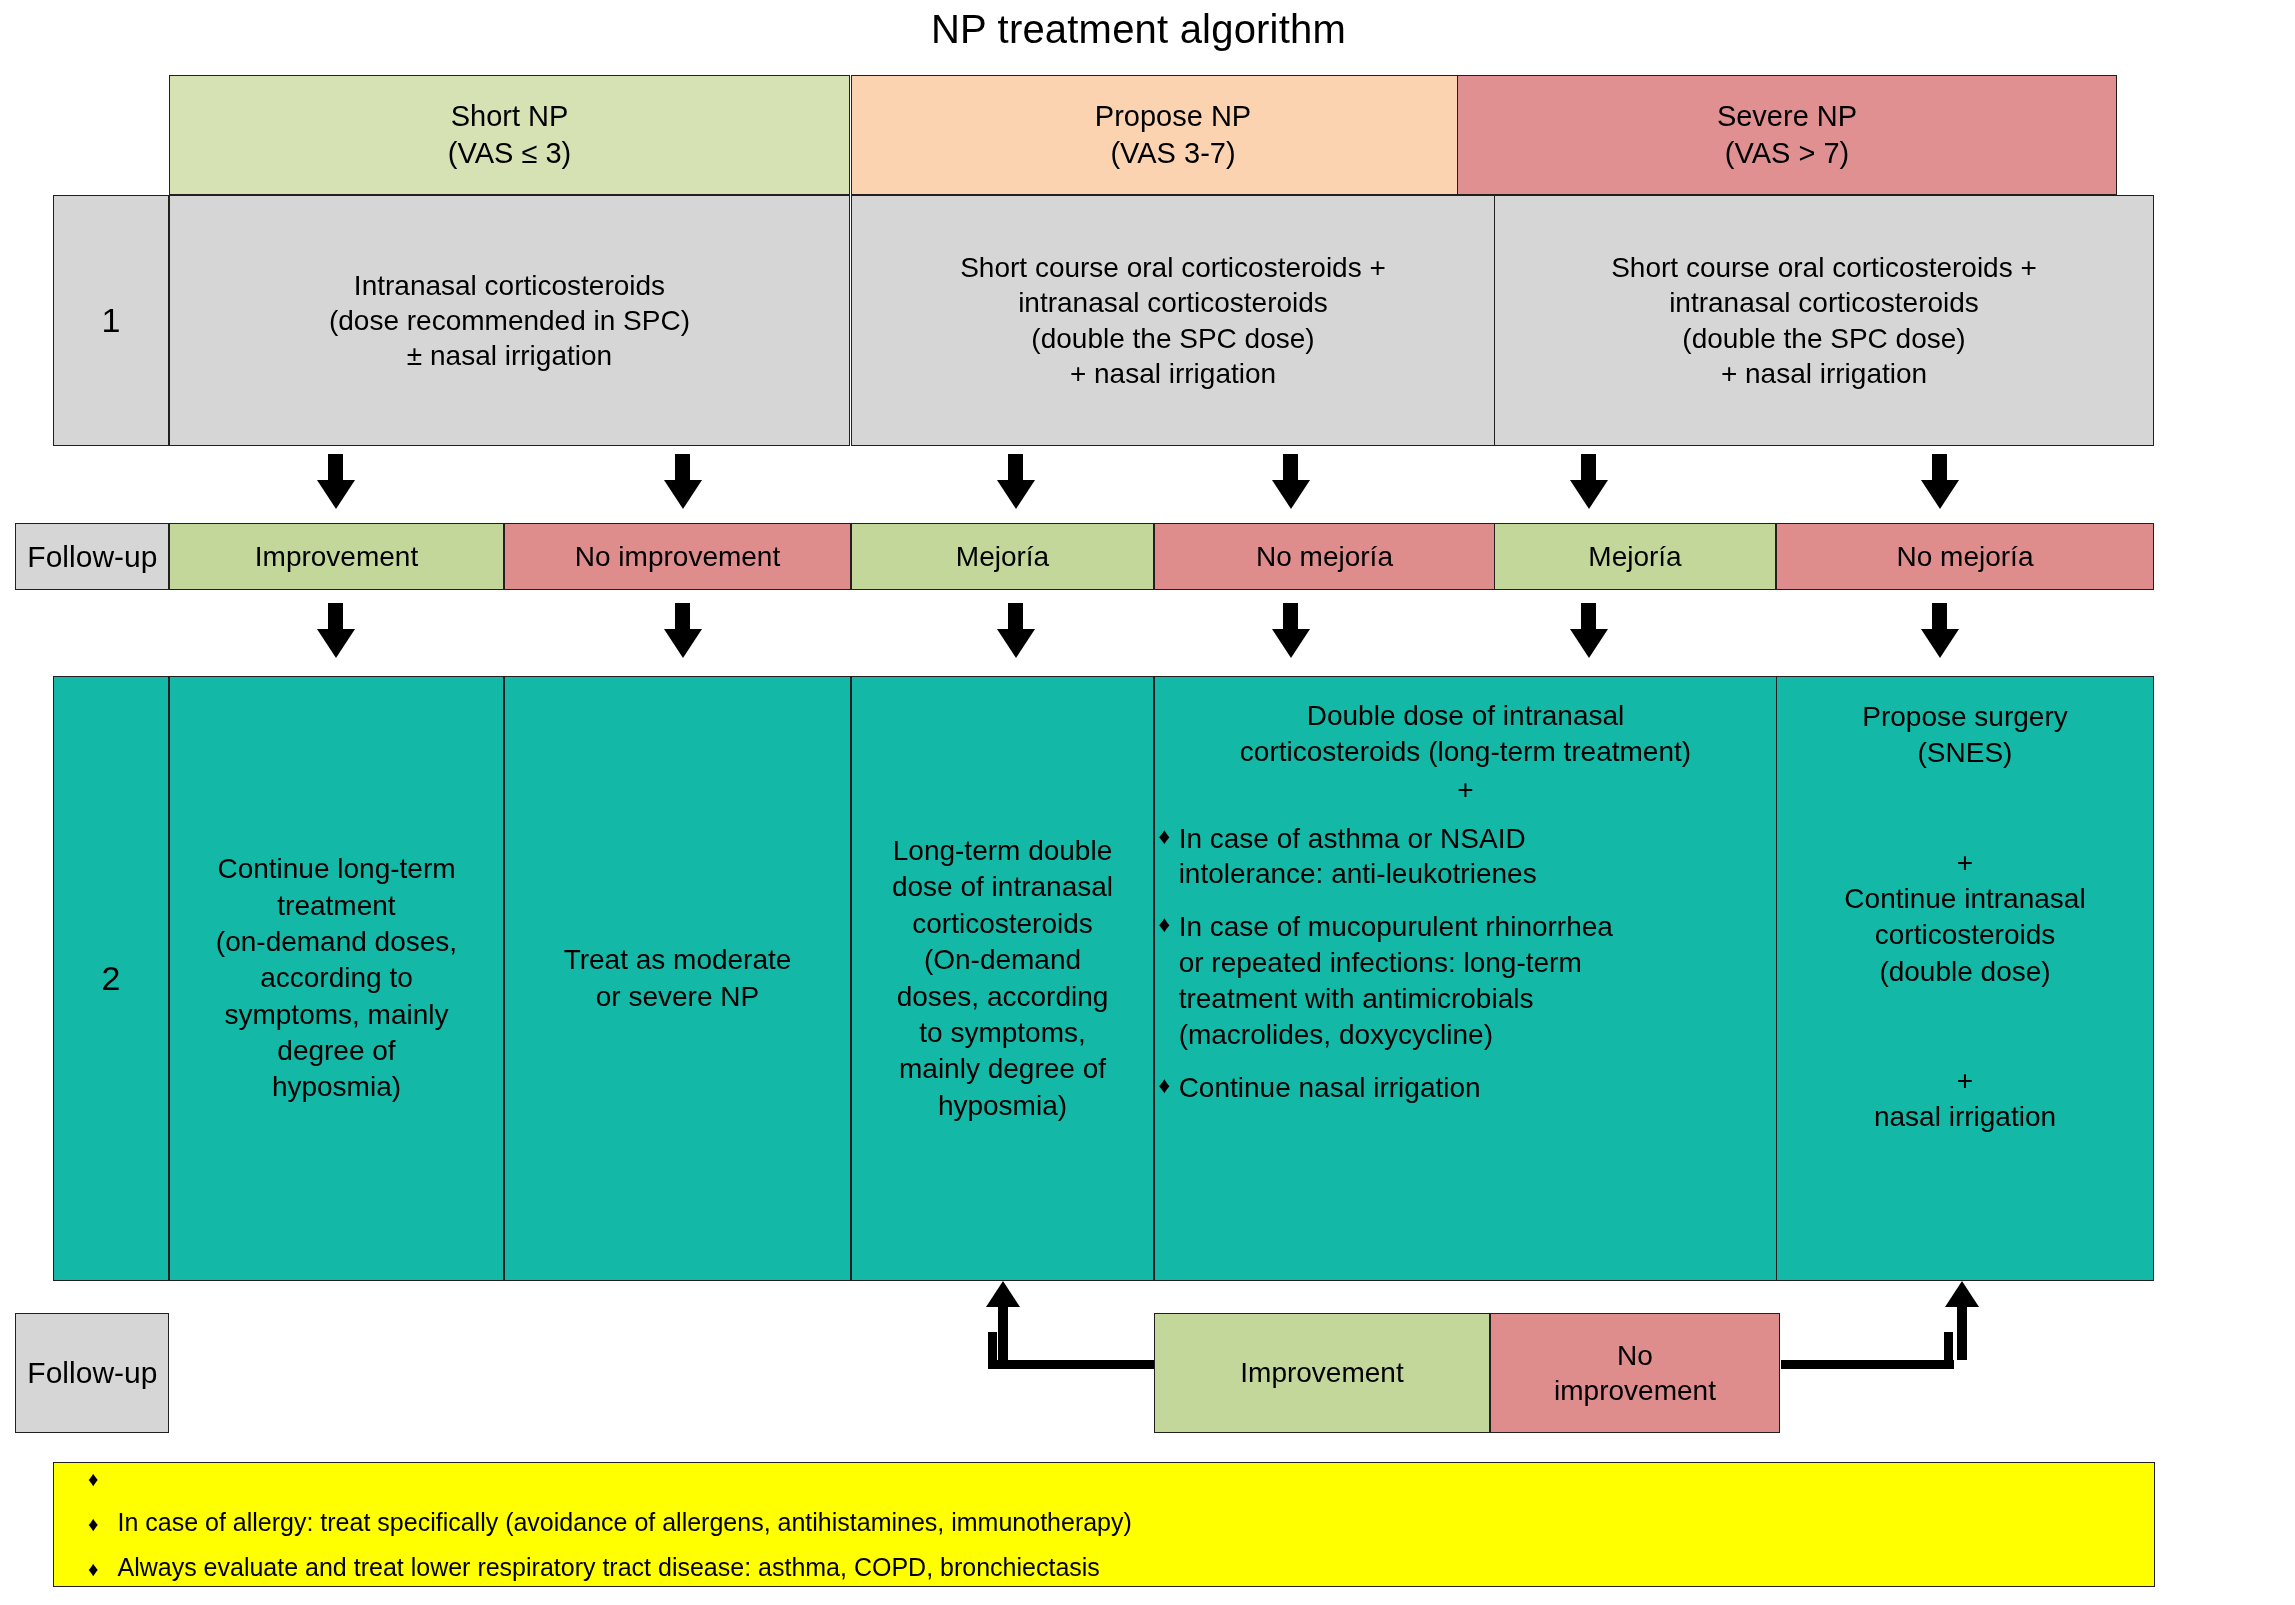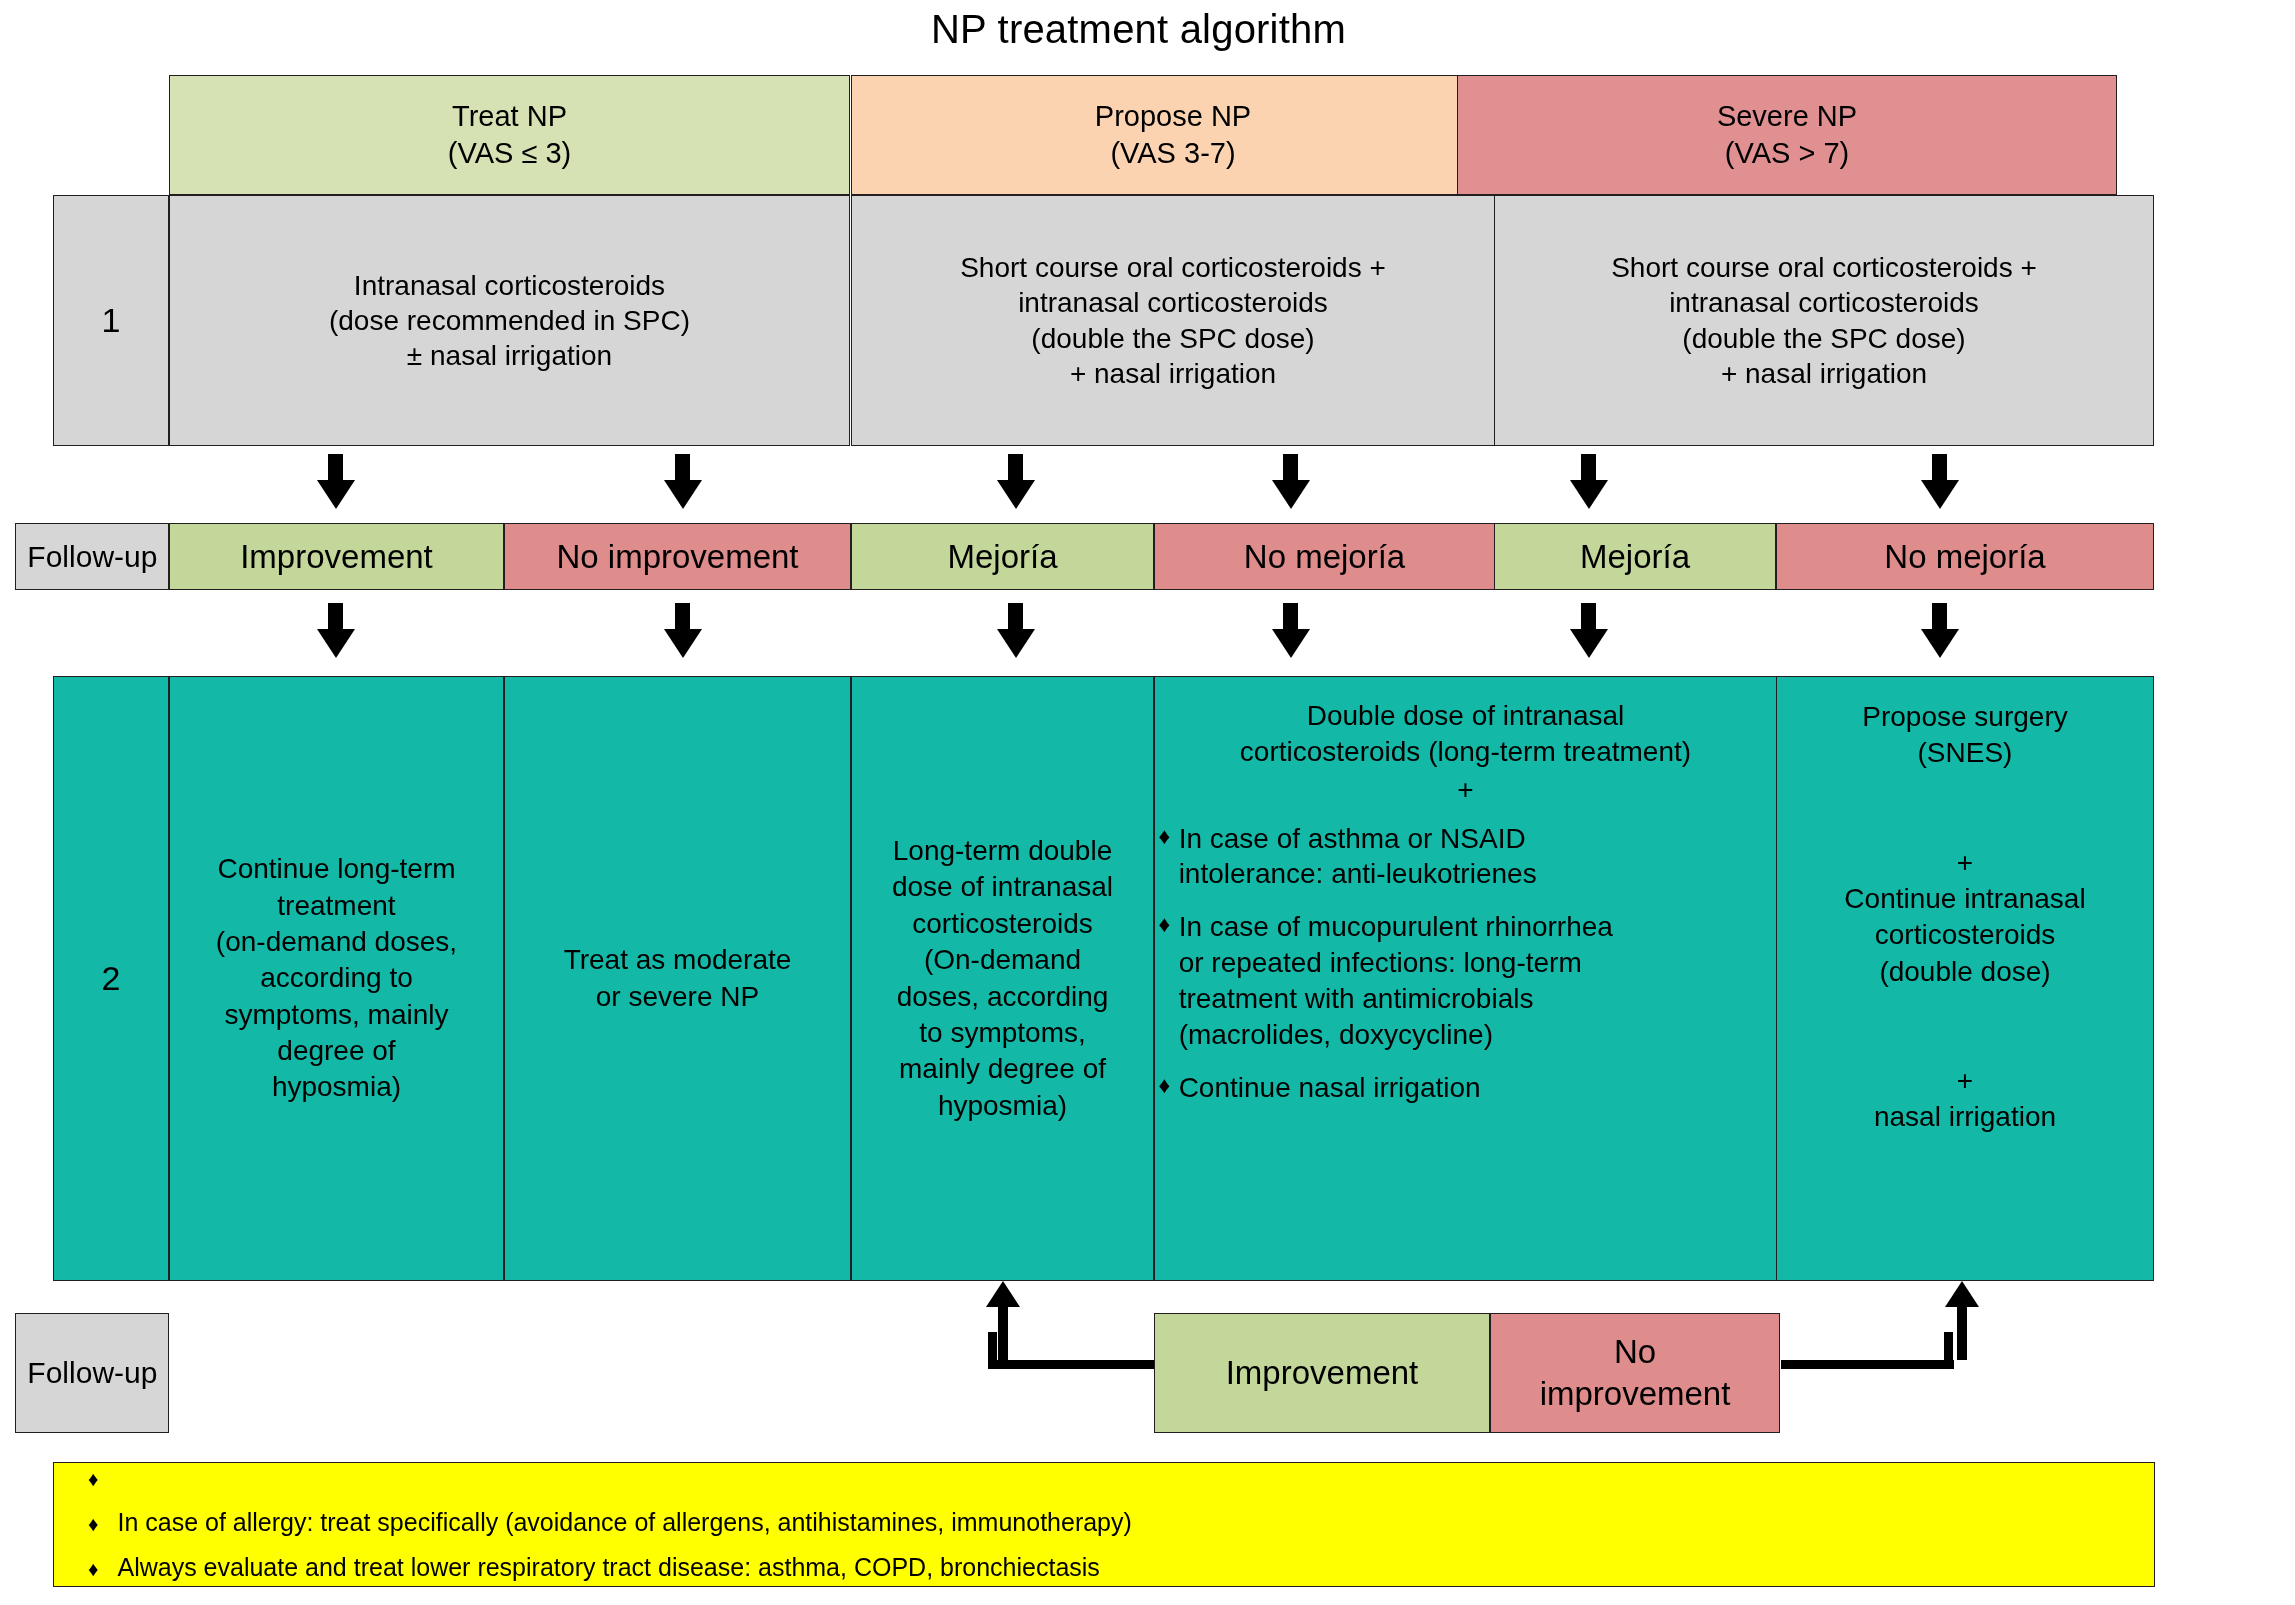--- a/index.html
+++ b/index.html
@@ -65,21 +65,21 @@
     font-size: 34px;
   }
 
   
   .followup {
     font-size: 30px;
   }
 
   
   .status {
-    font-size: 33px;
+    font-size: 28px;
   }
 
   
   .blue-text {
     font-size: 28px;
     line-height: 1.30;
   }
 
   
   .bullets {
@@ -192,21 +192,21 @@
 </style>
 </head>
 <body>
 
 <div id="canvas">
 
   <div class="title">NP treatment algorithm</div>
 
   <div class="box sev-mild sev-label" style="left:169px; top:75px; width:681px; height:120px;">
     <div>
-      <div>Treat NP</div>
+      <div>Short NP</div>
       <div>(VAS ≤ 3)</div>
     </div>
   </div>
 
   <div class="box sev-moderate sev-label" style="left:851px; top:75px; width:644px; height:120px;">
     <div>
       <div>Propose NP</div>
       <div>(VAS 3-7)</div>
     </div>
   </div>

